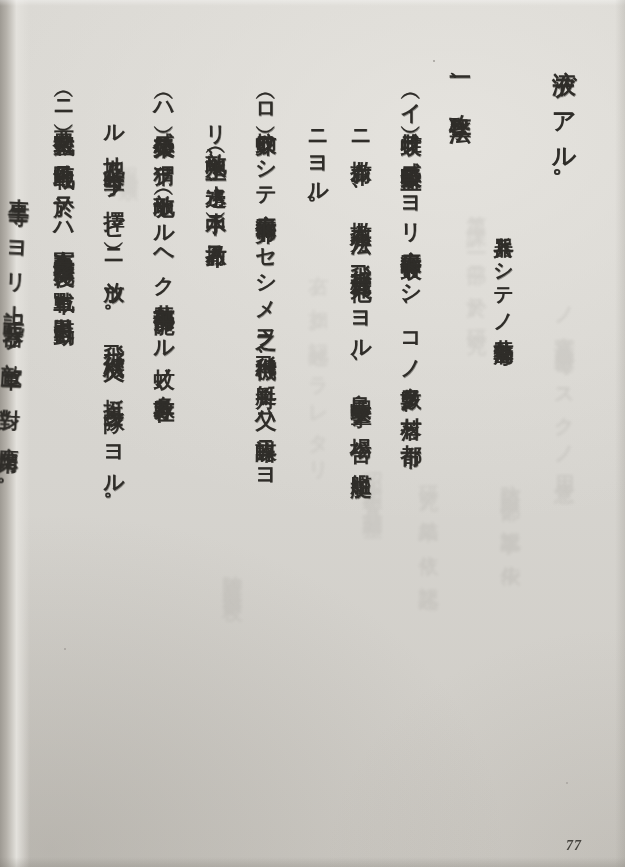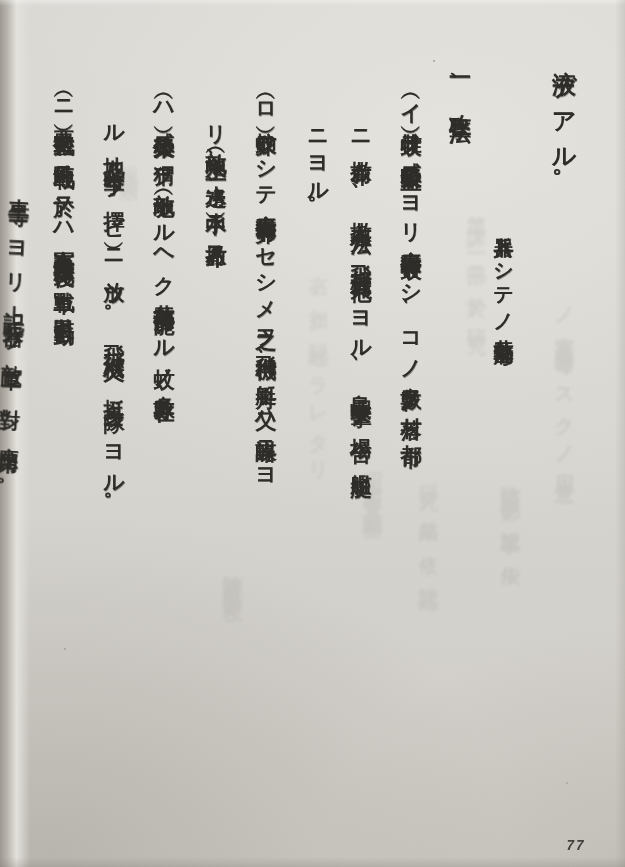--- a/index.html
+++ b/index.html
@@ -17,21 +17,21 @@
   .edge-right{position:absolute;right:0;top:0;width:10px;height:867px;
     background:linear-gradient(to left,rgba(120,116,108,.18),rgba(120,116,108,0));}
   .edge-bottom{position:absolute;left:0;bottom:0;width:625px;height:10px;
     background:linear-gradient(to top,rgba(110,106,98,.22),rgba(110,106,98,0));}
   .col{position:absolute;writing-mode:vertical-rl;text-orientation:upright;
     font-weight:700;color:#2f2d29;white-space:nowrap;
     text-shadow:0.4px 0.4px 0 rgba(47,45,41,.45);filter:blur(.25px);}
   .ghost{position:absolute;writing-mode:vertical-rl;text-orientation:upright;
     font-weight:700;color:#514e48;opacity:.10;filter:blur(1.4px);white-space:nowrap;}
   #page-number{position:absolute;left:566px;top:838px;
-    font-family:Liberation Mono, monospace;
+    font-family:Liberation Serif, serif;
     font-style:italic;font-weight:700;font-size:14px;color:#44423d;letter-spacing:1px;}
   .speck{position:absolute;width:2px;height:2px;border-radius:50%;background:#6d6a64;opacity:.55;}
 </style>
 </head>
 <body>
 
 <div id="photo">
 
   <div class="gutter"></div>
   <div class="edge-top"></div>

